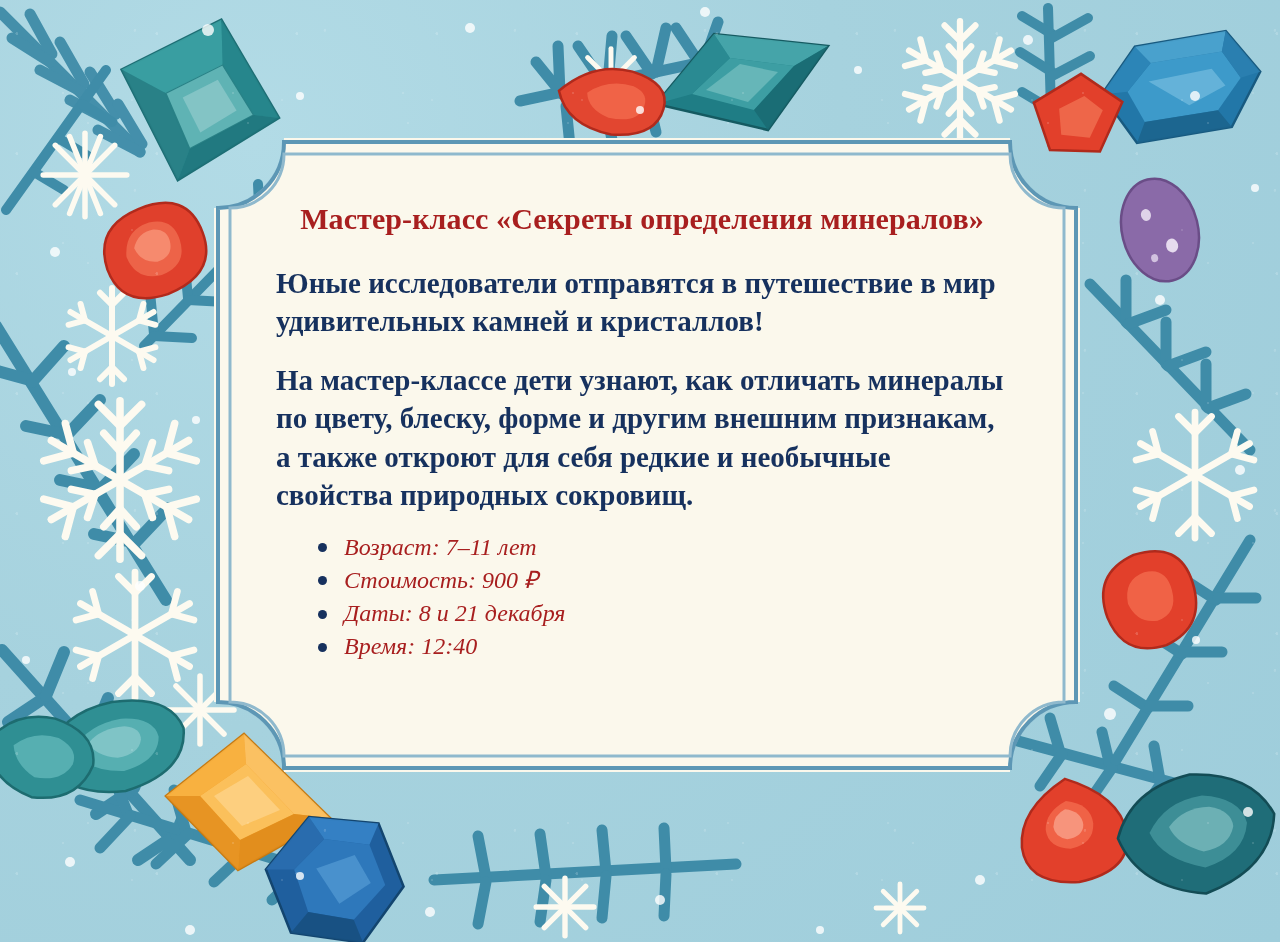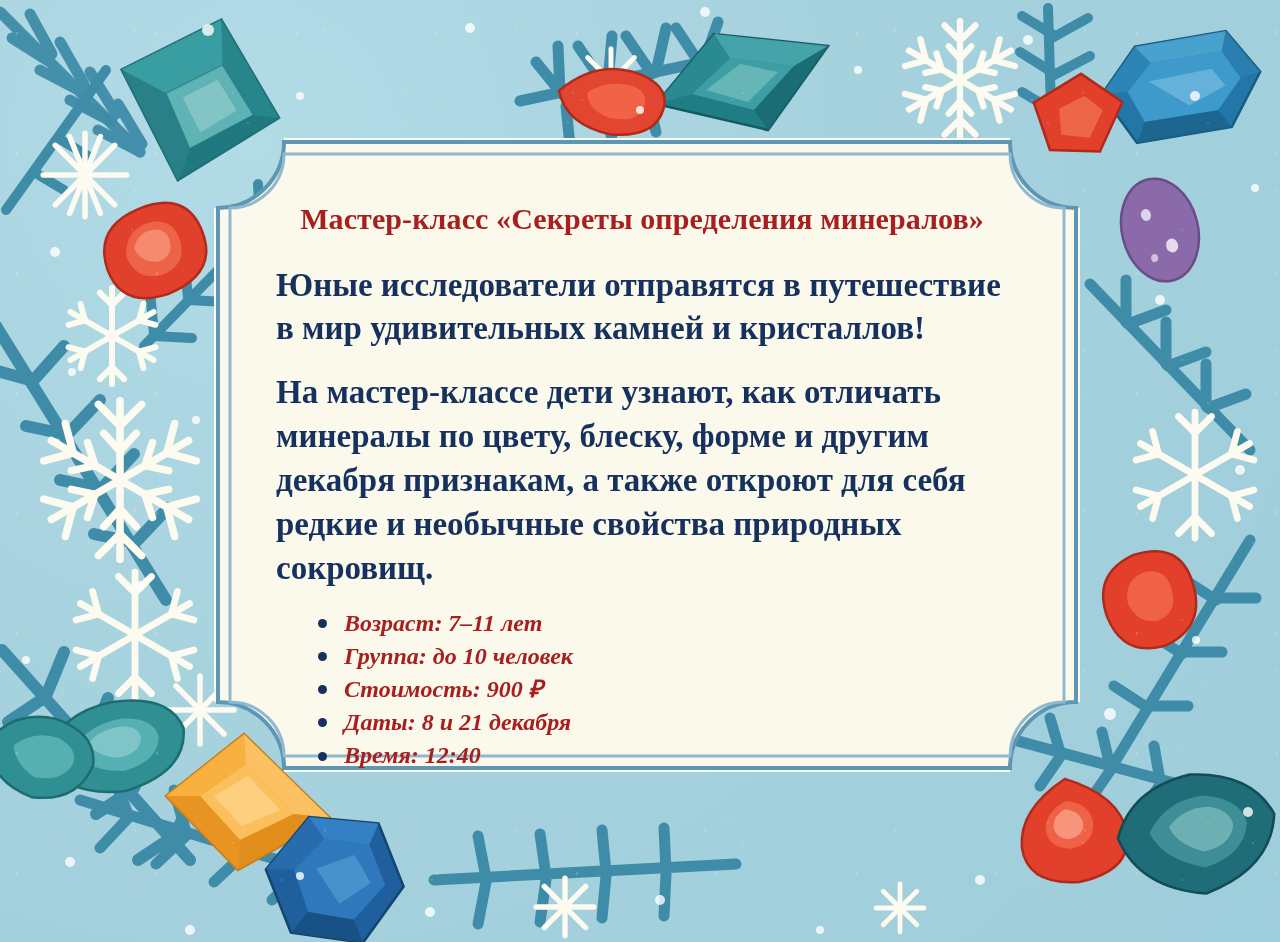--- a/index.html
+++ b/index.html
@@ -45,33 +45,33 @@
     font-weight:bold;
     font-size:30px;
     line-height:1.25;
     font-family:"Liberation Serif", serif;
     letter-spacing:.1px;
   }
   .lede, .para{
     margin:0 0 20px 0;
     color:#16315e;
     font-weight:bold;
-    font-size:33px;
+    font-size:29px;
     line-height:1.33;
     font-family:"Liberation Serif", serif;
   }
   .para{margin-bottom:16px;}
   ul.details{
     margin:16px 0 0 0;padding:0 0 0 42px;list-style:none;
   }
   ul.details li{
     position:relative;
     color:#a81f1f;
     font-style:italic;
-    font-weight:bold;
+    font-weight:normal;
     font-size:24px;
     line-height:1.38;
     font-family:"Liberation Serif", serif;
     padding-left:26px;
   }
   ul.details li::before{
     content:"";
     position:absolute;left:0;top:.52em;
     width:9px;height:9px;border-radius:50%;
     background:#16315e;
@@ -700,23 +700,22 @@
         L 850 564
         A 54 54 0 0 0 796 618
         L 70 618
         A 54 54 0 0 0 16 564
         Z" fill="none" stroke="#8fb9cd" stroke-width="3"></path>
     </svg>
 
     <div class="card-content">
       <h1 class="card-title">Мастер-класс «Секреты определения минералов»</h1>
       <p class="lede">Юные исследователи отправятся в путешествие в мир удивительных камней и кристаллов!</p>
-      <p class="para">На мастер-классе дети узнают, как отличать минералы по цвету, блеску, форме и другим декабря признакам, а также откроют для себя редкие и необычные свойства природных сокровищ.</p>
+      <p class="para">На мастер-классе дети узнают, как отличать минералы по цвету, блеску, форме и другим внешним признакам, а также откроют для себя редкие и необычные свойства природных сокровищ.</p>
       <ul class="details">
         <li>Возраст: 7–11 лет</li>
-        <li>Группа: до 10 человек</li>
         <li>Стоимость: 900 ₽</li>
         <li>Даты: 8 и 21 декабря</li>
         <li>Время: 12:40</li>
       </ul>
     </div>
   </div>
 </div>
 
 </body></html>

